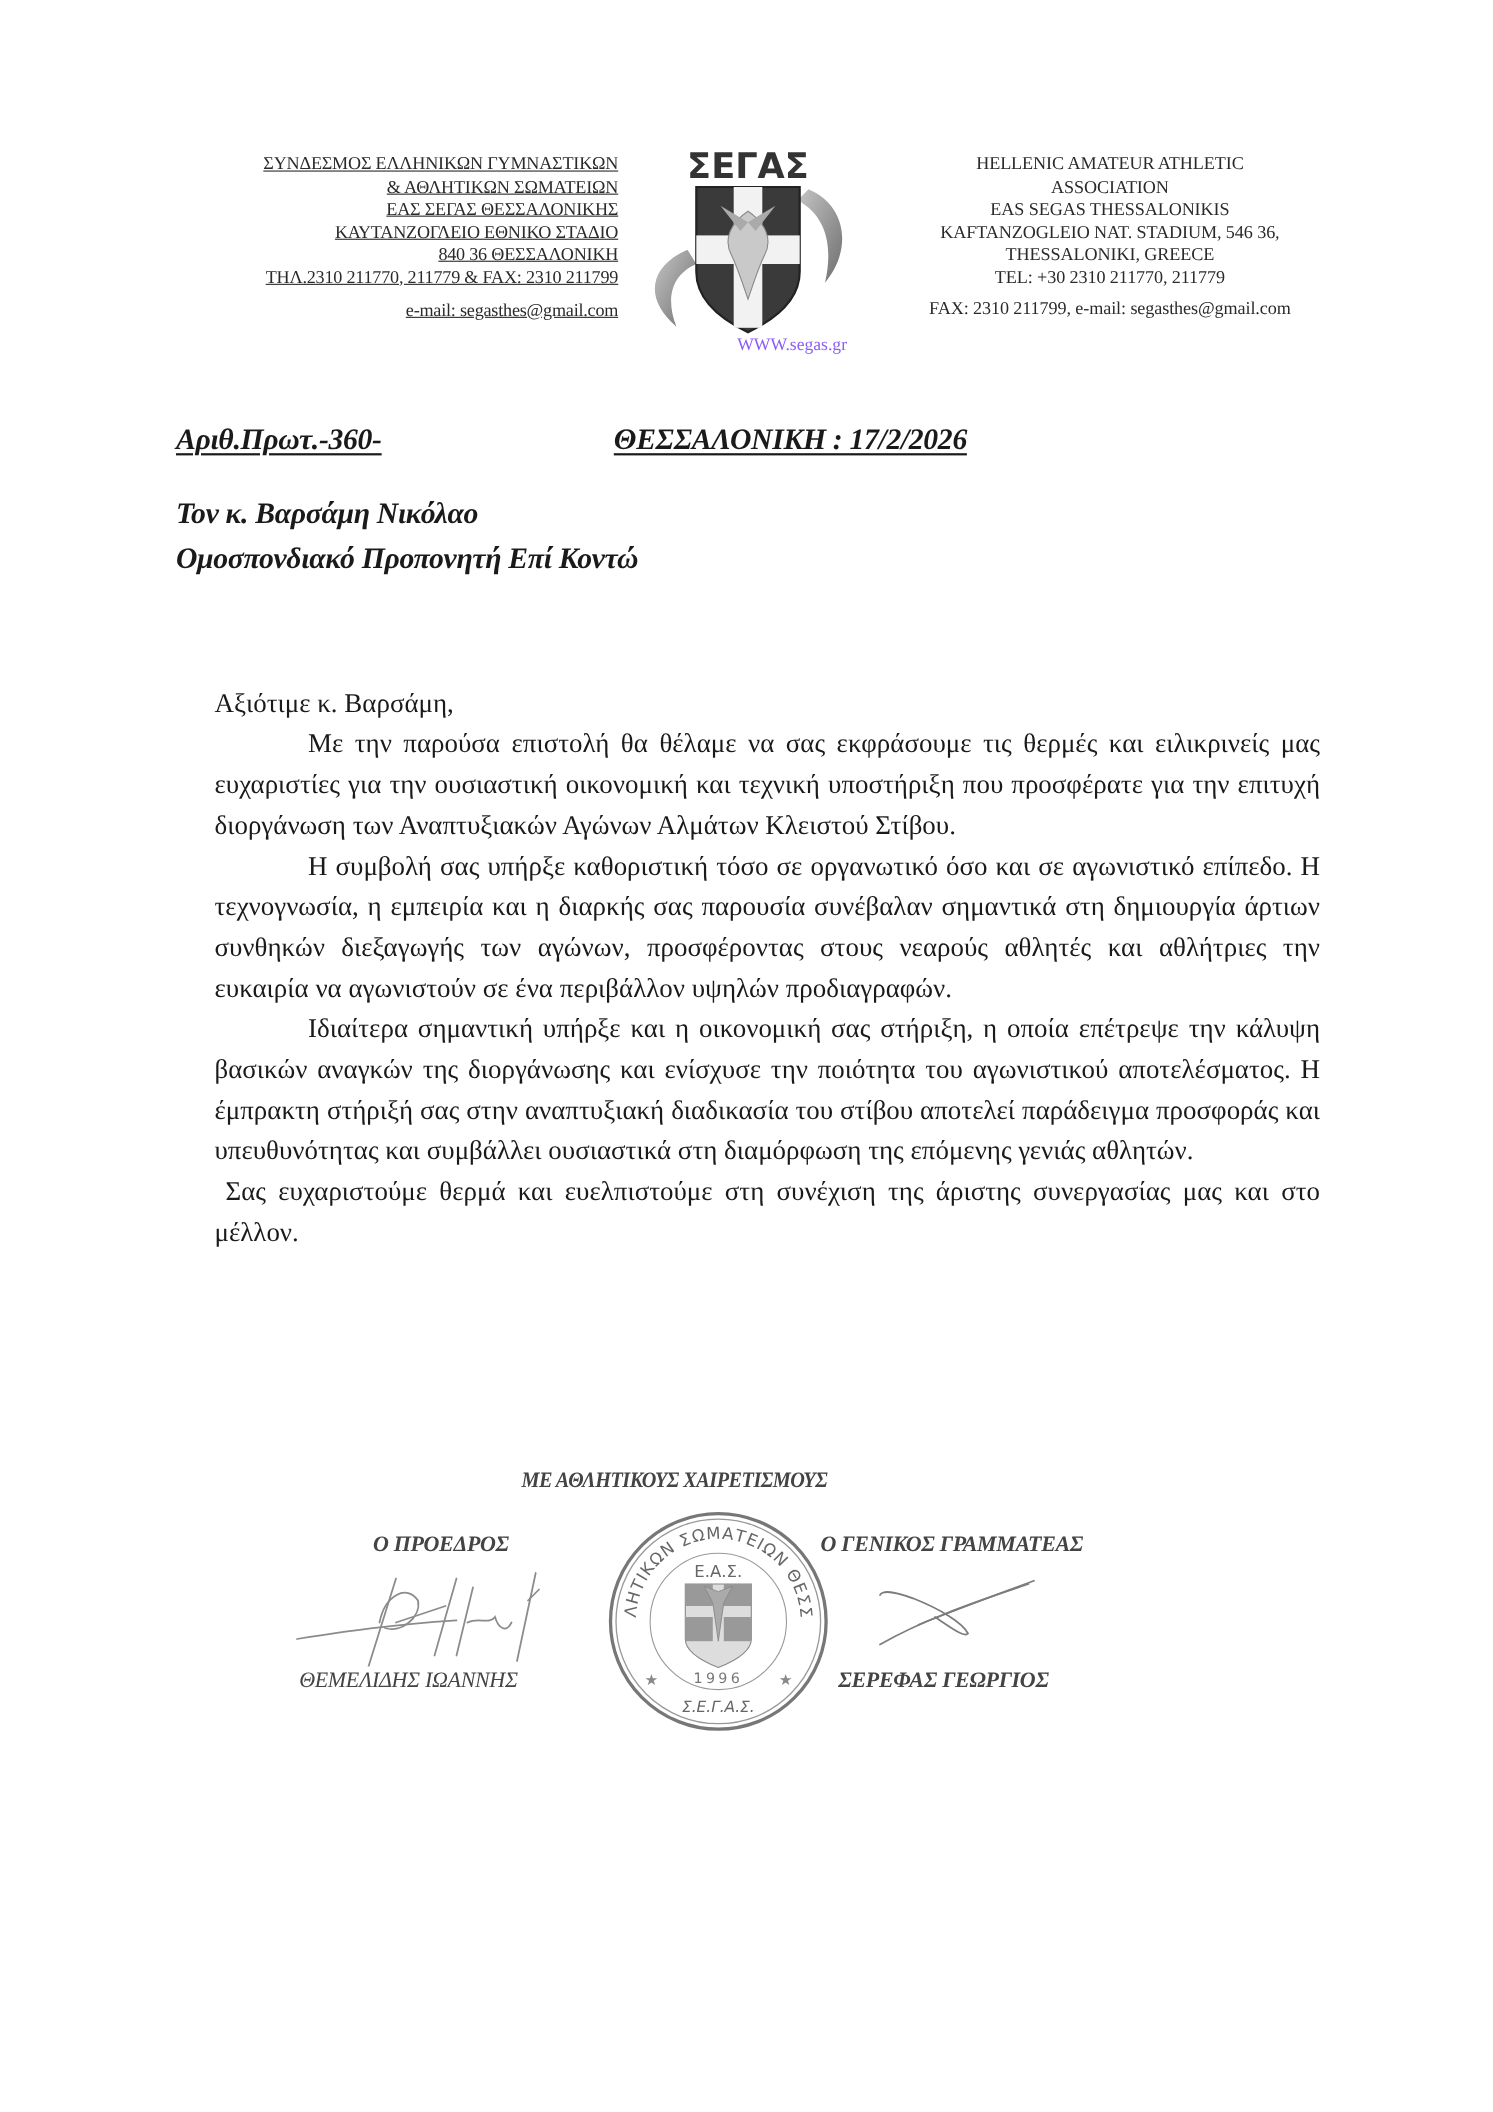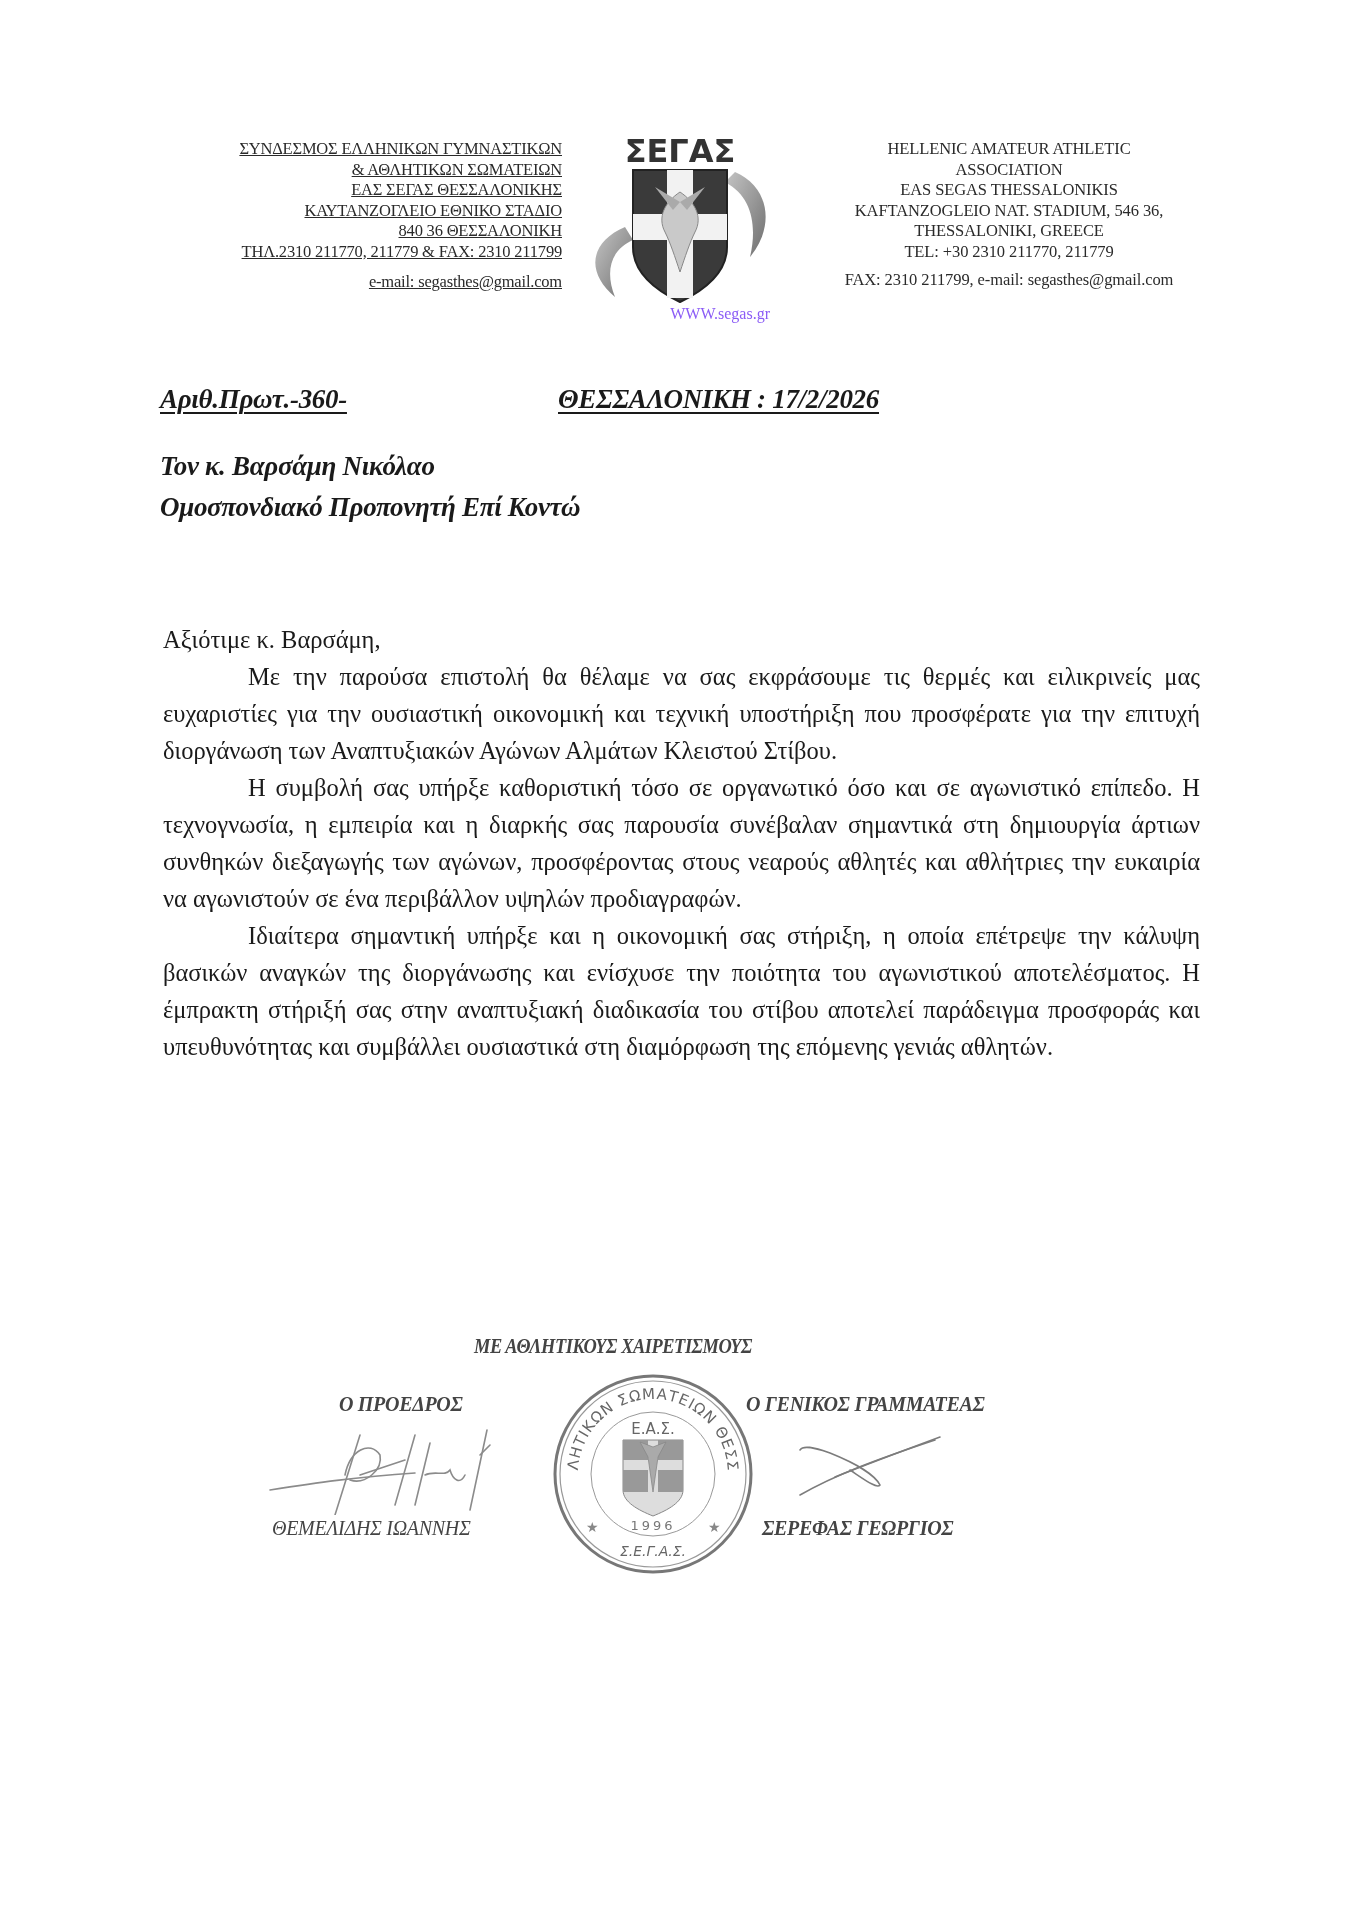--- a/index.html
+++ b/index.html
@@ -35,21 +35,21 @@
     .ref-date {
       left: 558px; top: 384px; font-size: 27px; font-weight: bold; font-style: italic;
       text-decoration: underline; text-decoration-thickness: 2px; text-underline-offset: 4px;
       color: #1a1a1a; letter-spacing: -0.3px;
     }
 
     .recipient { left: 160px; top: 446px; font-size: 27px; font-weight: bold; font-style: italic; line-height: 40.5px; color: #1a1a1a; letter-spacing: -0.3px; }
 
     
     .body-text { left: 163px; top: 621px; width: 1037px; font-size: 24.5px; line-height: 37px; color: #1a1a1a; }
-    .body-text p { text-align: justify; text-align-last: left; }
+    .body-text p { text-align: justify; text-align-last: left; margin-left: 32px; }
     .body-text p.indent { text-indent: 85px; }
     .body-text p.indent-small { text-indent: 10px; }
 
     
     .greeting { left: 474px; top: 1335px; font-size: 20px; font-style: italic; font-weight: bold; color: #444; letter-spacing: -0.5px; transform: scaleX(0.92); transform-origin: left; }
     .sig-title-left { left: 339px; top: 1393px; font-size: 20px; font-style: italic; font-weight: bold; color: #444; letter-spacing: -0.3px; }
     .sig-name-left { left: 272px; top: 1517px; font-size: 20px; font-style: italic; font-weight: normal; color: #444; letter-spacing: -0.3px; }
     .sig-title-right { left: 746px; top: 1393px; font-size: 20px; font-style: italic; font-weight: bold; color: #444; letter-spacing: -0.3px; }
     .sig-name-right { left: 762px; top: 1517px; font-size: 20px; font-style: italic; font-weight: bold; color: #444; letter-spacing: -0.3px; }
 
@@ -111,20 +111,21 @@
 <div class="abs recipient">
   <div>Τον κ. Βαρσάμη Νικόλαο</div>
   <div>Ομοσπονδιακό Προπονητή Επί Κοντώ</div>
 </div>
 
 <div class="abs body-text">
   <p>Αξιότιμε κ. Βαρσάμη,</p>
   <p class="indent">Με την παρούσα επιστολή θα θέλαμε να σας εκφράσουμε τις θερμές και ειλικρινείς μας ευχαριστίες για την ουσιαστική οικονομική και τεχνική υποστήριξη που προσφέρατε για την επιτυχή διοργάνωση των Αναπτυξιακών Αγώνων Αλμάτων Κλειστού Στίβου.</p>
   <p class="indent">Η συμβολή σας υπήρξε καθοριστική τόσο σε οργανωτικό όσο και σε αγωνιστικό επίπεδο. Η τεχνογνωσία, η εμπειρία και η διαρκής σας παρουσία συνέβαλαν σημαντικά στη δημιουργία άρτιων συνθηκών διεξαγωγής των αγώνων, προσφέροντας στους νεαρούς αθλητές και αθλήτριες την ευκαιρία να αγωνιστούν σε ένα περιβάλλον υψηλών προδιαγραφών.</p>
   <p class="indent">Ιδιαίτερα σημαντική υπήρξε και η οικονομική σας στήριξη, η οποία επέτρεψε την κάλυψη βασικών αναγκών της διοργάνωσης και ενίσχυσε την ποιότητα του αγωνιστικού αποτελέσματος. Η έμπρακτη στήριξή σας στην αναπτυξιακή διαδικασία του στίβου αποτελεί παράδειγμα προσφοράς και υπευθυνότητας και συμβάλλει ουσιαστικά στη διαμόρφωση της επόμενης γενιάς αθλητών.</p>
+  <p class="indent-small">Σας ευχαριστούμε θερμά και ευελπιστούμε στη συνέχιση της άριστης συνεργασίας μας και στο μέλλον.</p>
 </div>
 
 <div class="abs greeting">ΜΕ ΑΘΛΗΤΙΚΟΥΣ ΧΑΙΡΕΤΙΣΜΟΥΣ</div>
 
 <div class="abs sig-title-left">Ο ΠΡΟΕΔΡΟΣ</div>
 <div class="abs signature-left">
   <svg width="260" height="100" viewBox="0 0 260 100">
     <g fill="none" stroke="#777" stroke-width="1.6" stroke-linecap="round" opacity="0.85">
       <path d="M5 75 C50 68, 90 62, 150 58"></path>
       <path d="M70 100 L95 20"></path>

